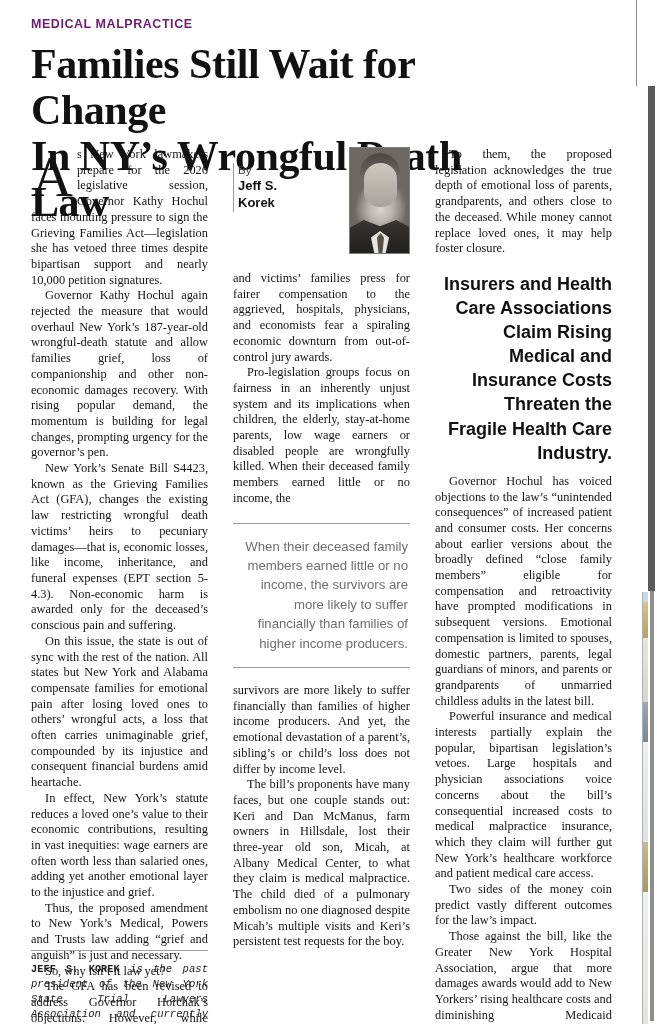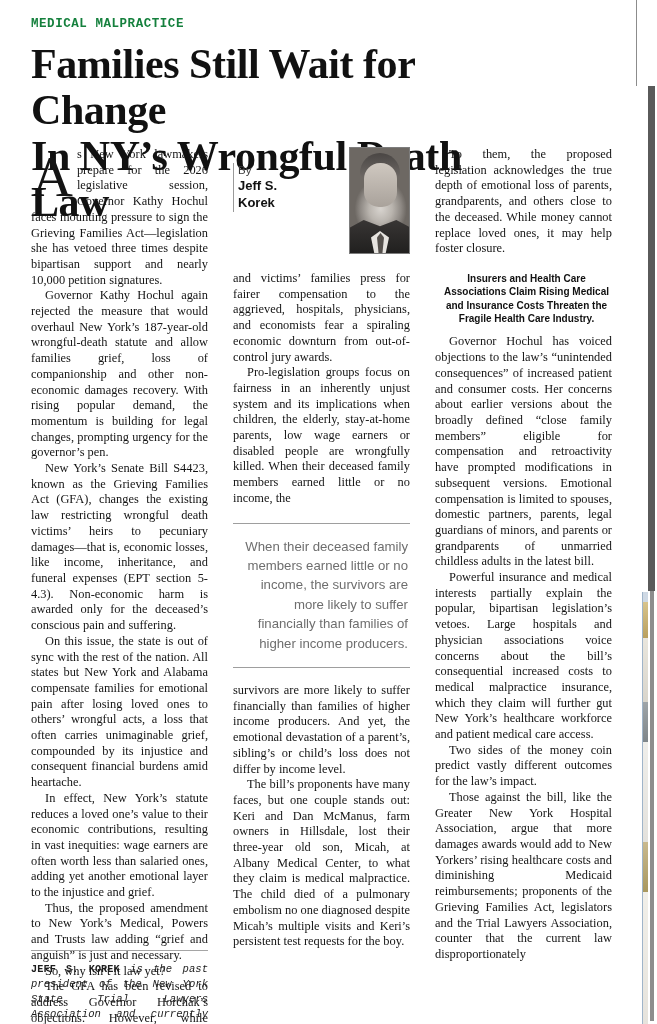--- a/index.html
+++ b/index.html
@@ -26,25 +26,25 @@
   }
   #page-inner {
     position: absolute;
     left: 31px; top: 0px;
     width: 582px;
     height: 1024px;
   }
 
   
   .kicker {
-    font-family: Liberation Mono, monospace;
+    font-family: Liberation Sans, sans-serif;
     font-weight: bold;
     font-size: 12.5px;
     letter-spacing: 0.55px;
-    color: #15803d;
+    color: #701a75;
     text-transform: uppercase;
     margin: 18px 0 0 0;
     line-height: 1.1;
   }
 
   
   .headline {
     font-family: "Liberation Serif", serif;
     font-weight: bold;
     font-size: 42px;
@@ -167,25 +167,25 @@
     color: #6e6e6e;
     text-align: right;
     text-indent: 0;
     -webkit-hyphens: auto; hyphens: auto;
   }
 
   
   .subhead {
     font-family: "Liberation Sans", sans-serif;
     font-weight: bold;
-    font-size: 10px;
+    font-size: 18px;
     line-height: 1.34;
     color: #111111;
     margin: 15px 0 9px 0;
-    text-align: center;
+    text-align: right;
     text-indent: 0;
     padding-left: 6px;
   }
 
   
   .bio {
     position: absolute;
     left: 0px; top: 950px;
     width: 177px;
     border-top: 1px solid #a5a5a5;

